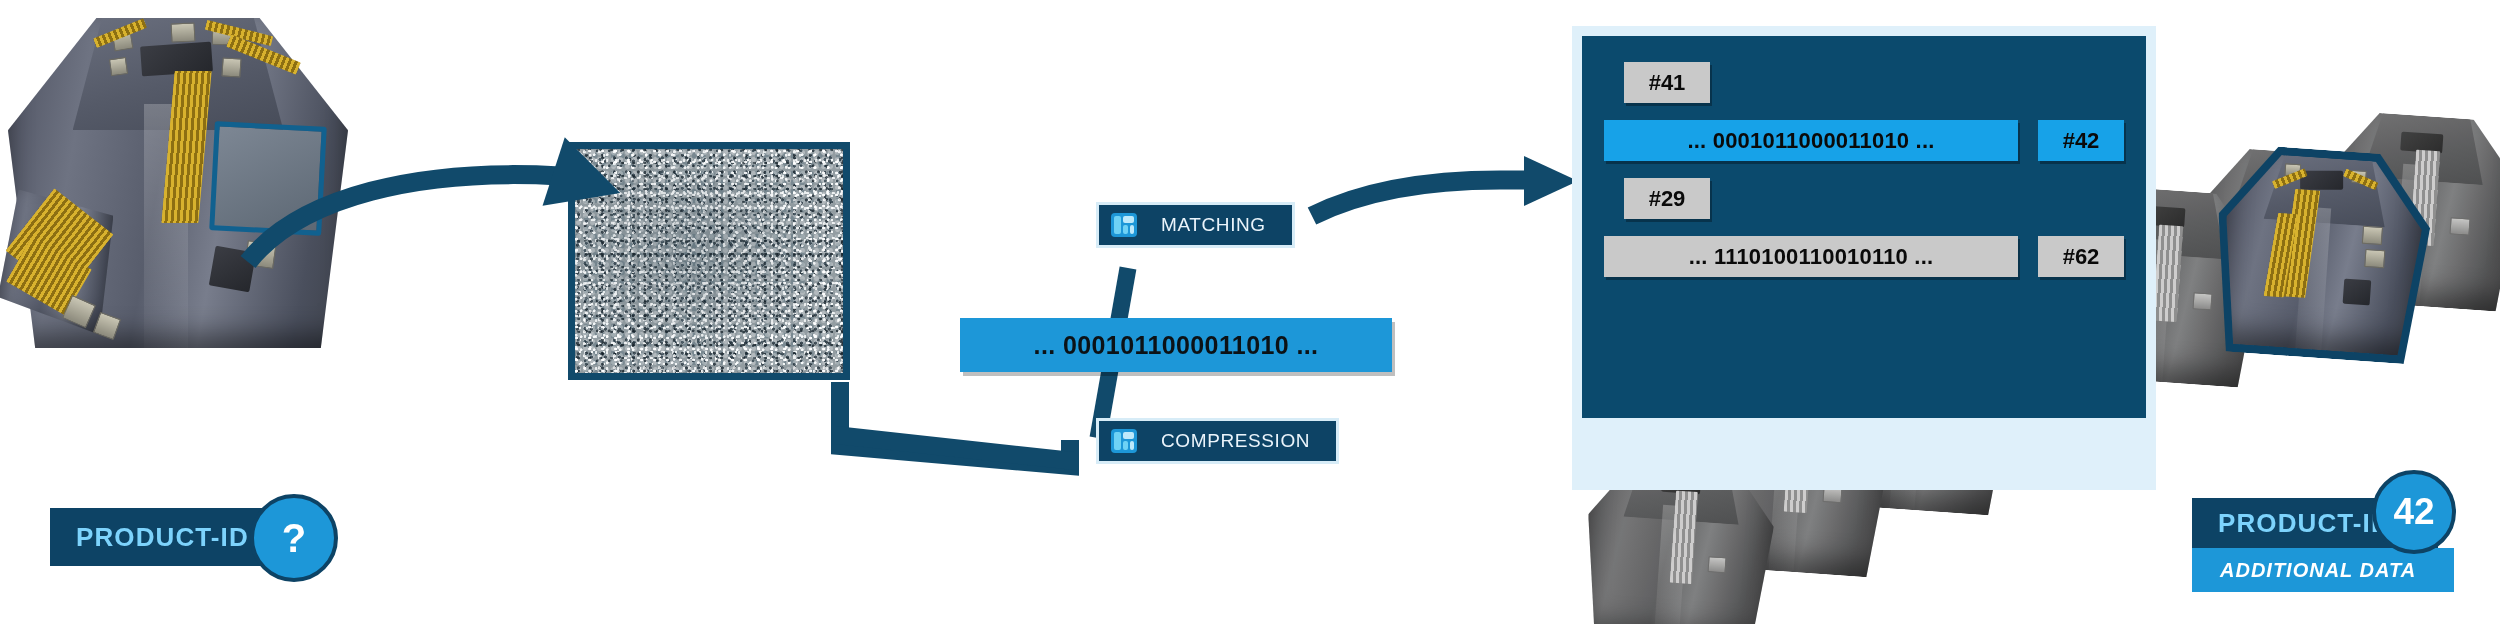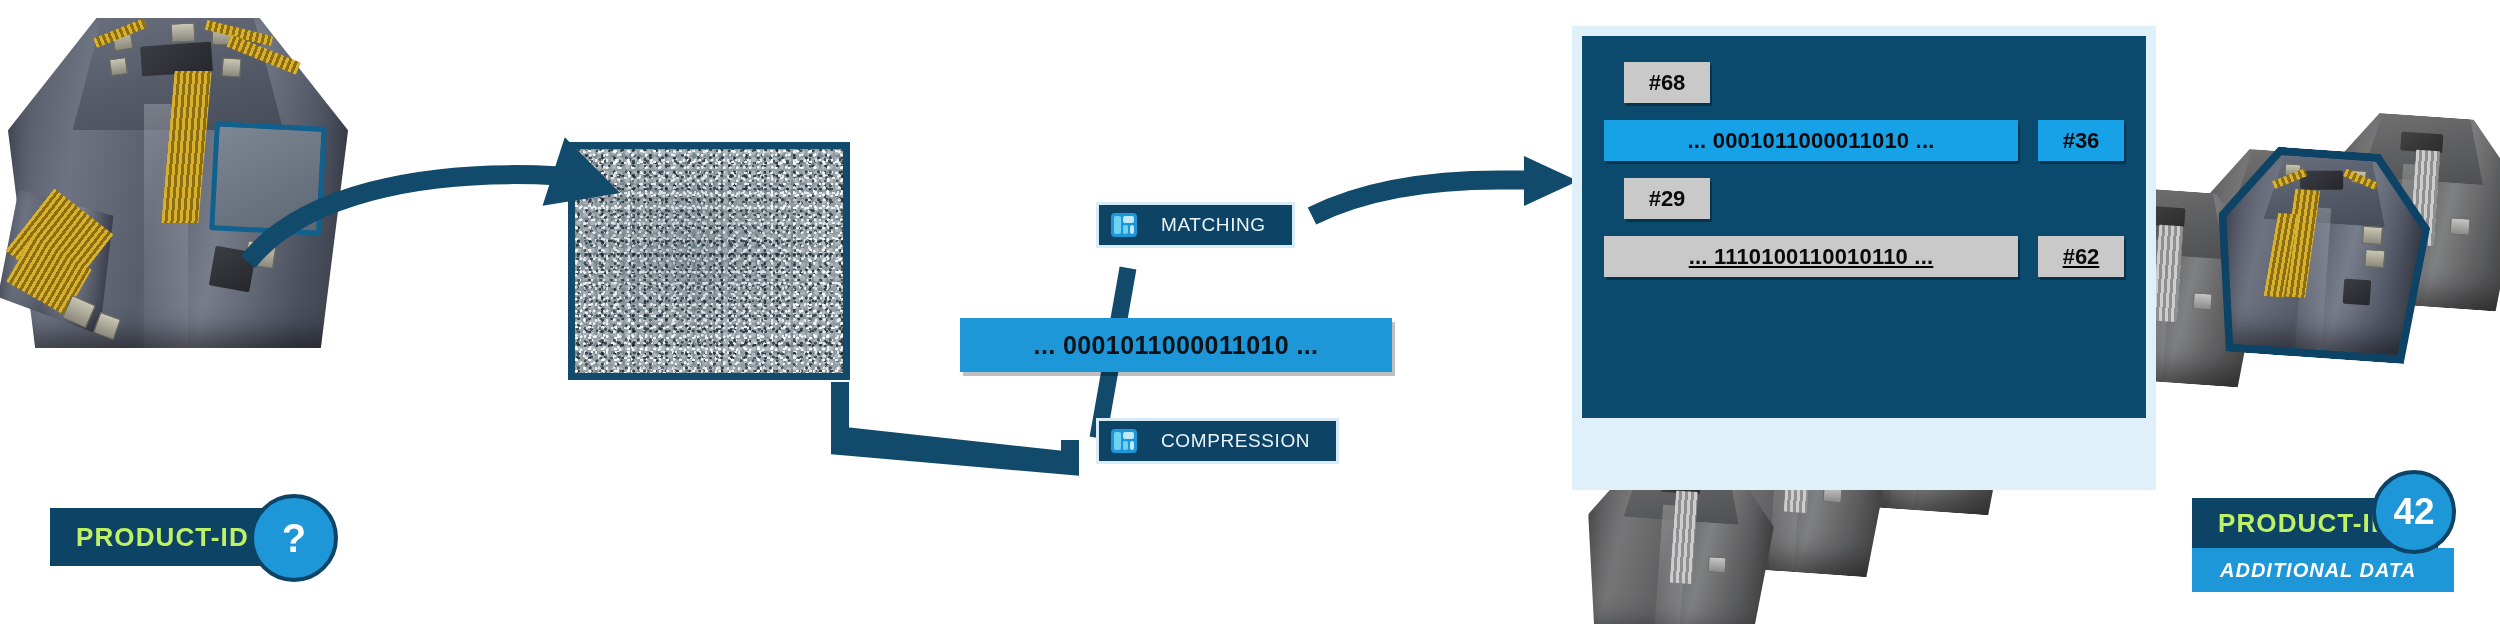--- a/index.html
+++ b/index.html
@@ -167,21 +167,21 @@
     background:#0b4a6d;
     box-sizing:border-box;
     padding:26px 22px;
   }
   .db-row{
     display:flex;
     align-items:center;
     margin-bottom:17px;
     height:41px;
   }
-  .db-row:last-child{margin-bottom:0;text-decoration:underline;}
+  .db-row:last-child{margin-bottom:0;}
   .db-seq{
     flex:1 1 auto;
     height:100%;
     background:#c9c9c9;
     box-shadow:2px 3px 0 rgba(0,0,0,.3);
     display:flex;align-items:center;justify-content:center;
     color:#0a0a0a;
     font-weight:bold;
     font-size:22px;
     letter-spacing:.2px;
@@ -206,21 +206,21 @@
   }
 
   
   .pid-plate{
     position:absolute;
     background:#0d4365;
     display:flex; align-items:center;
     box-sizing:border-box;
   }
   .pid-plate .pid-text{
-    color:#bef264;
+    color:#7dd3fc;
     font-weight:bold;
     font-size:26px;
     letter-spacing:1.1px;
     margin-left:26px;
     white-space:nowrap;
   }
   .pid-badge{
     position:absolute;
     border-radius:50%;
     background:#1d97d8;
@@ -418,26 +418,26 @@
         <rect x="21" y="15" width="4" height="9" rx="2" fill="#bde9fb"></rect>
       </svg>
     </span>
     <span class="tag-label">MATCHING</span>
   </div>
 
   <div class="abs" id="db-frame">
     <div id="db-panel">
 
       <div class="db-row">
-        <div class="db-id">#68</div>
+        <div class="db-id">#41</div>
       </div>
 
       <div class="db-row hit">
         <div class="db-seq">... 0001011000011010 ...</div>
-        <div class="db-id">#36</div>
+        <div class="db-id">#42</div>
       </div>
 
       <div class="db-row">
         <div class="db-id">#29</div>
       </div>
 
       <div class="db-row">
         <div class="db-seq">... 1110100110010110 ...</div>
         <div class="db-id">#62</div>
       </div>

